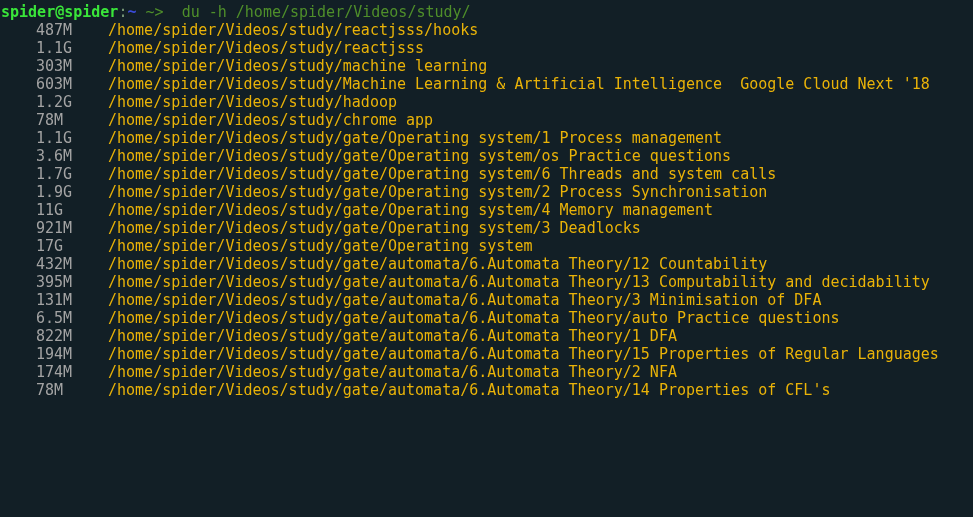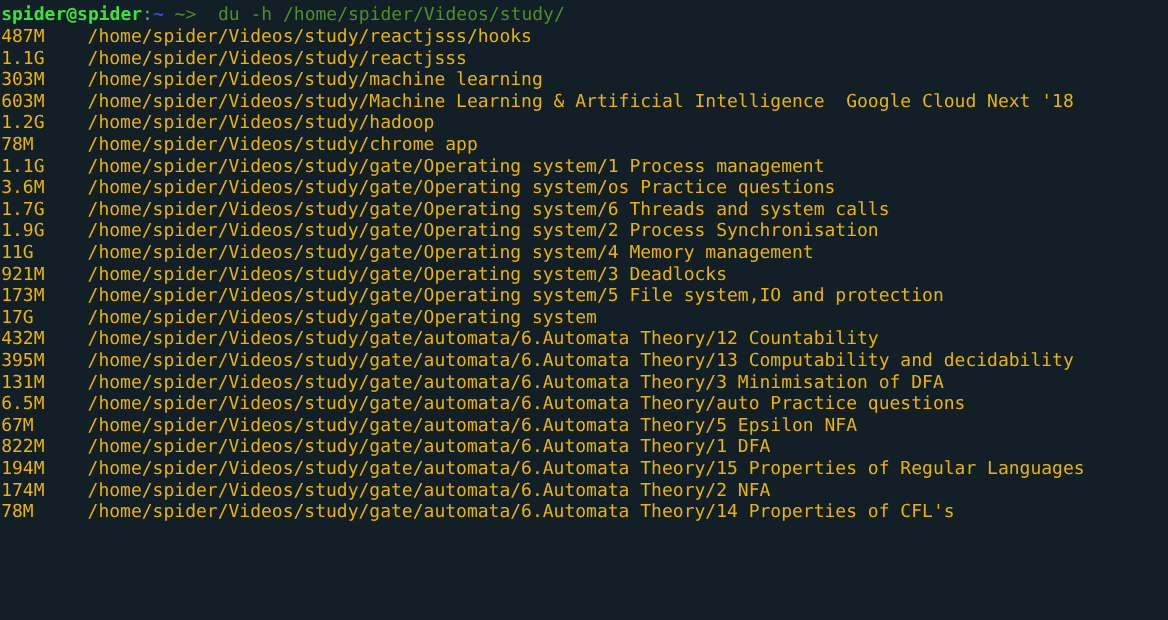--- a/index.html
+++ b/index.html
@@ -49,24 +49,25 @@
     color: #3a4bd8;
     font-weight: bold;
   }
   .arrow {
     color: #4f8f2a;
   }
   .command {
     color: #4f8f2a;
   }
   .size {
-    color: #eab308;
+    color: #a3a3a3;
     display: inline-block;
     width: 72px;
     white-space: pre;
+    margin-left: 35px;
   }
   .path {
     color: #eab308;
     white-space: pre;
   }
 </style>
 </head>
 <body>
 
 <div id="terminal">
@@ -80,27 +81,25 @@
         <div class="line"><span class="size">303M</span><span class="path">/home/spider/Videos/study/machine learning</span></div>
         <div class="line"><span class="size">603M</span><span class="path">/home/spider/Videos/study/Machine Learning &amp; Artificial Intelligence  Google Cloud Next '18</span></div>
         <div class="line"><span class="size">1.2G</span><span class="path">/home/spider/Videos/study/hadoop</span></div>
         <div class="line"><span class="size">78M</span><span class="path">/home/spider/Videos/study/chrome app</span></div>
         <div class="line"><span class="size">1.1G</span><span class="path">/home/spider/Videos/study/gate/Operating system/1 Process management</span></div>
         <div class="line"><span class="size">3.6M</span><span class="path">/home/spider/Videos/study/gate/Operating system/os Practice questions</span></div>
         <div class="line"><span class="size">1.7G</span><span class="path">/home/spider/Videos/study/gate/Operating system/6 Threads and system calls</span></div>
         <div class="line"><span class="size">1.9G</span><span class="path">/home/spider/Videos/study/gate/Operating system/2 Process Synchronisation</span></div>
         <div class="line"><span class="size">11G</span><span class="path">/home/spider/Videos/study/gate/Operating system/4 Memory management</span></div>
         <div class="line"><span class="size">921M</span><span class="path">/home/spider/Videos/study/gate/Operating system/3 Deadlocks</span></div>
-        <div class="line"><span class="size">173M</span><span class="path">/home/spider/Videos/study/gate/Operating system/5 File system,IO and protection</span></div>
         <div class="line"><span class="size">17G</span><span class="path">/home/spider/Videos/study/gate/Operating system</span></div>
         <div class="line"><span class="size">432M</span><span class="path">/home/spider/Videos/study/gate/automata/6.Automata Theory/12 Countability</span></div>
         <div class="line"><span class="size">395M</span><span class="path">/home/spider/Videos/study/gate/automata/6.Automata Theory/13 Computability and decidability</span></div>
         <div class="line"><span class="size">131M</span><span class="path">/home/spider/Videos/study/gate/automata/6.Automata Theory/3 Minimisation of DFA</span></div>
         <div class="line"><span class="size">6.5M</span><span class="path">/home/spider/Videos/study/gate/automata/6.Automata Theory/auto Practice questions</span></div>
-        <div class="line"><span class="size">67M</span><span class="path">/home/spider/Videos/study/gate/automata/6.Automata Theory/5 Epsilon NFA</span></div>
         <div class="line"><span class="size">822M</span><span class="path">/home/spider/Videos/study/gate/automata/6.Automata Theory/1 DFA</span></div>
         <div class="line"><span class="size">194M</span><span class="path">/home/spider/Videos/study/gate/automata/6.Automata Theory/15 Properties of Regular Languages</span></div>
         <div class="line"><span class="size">174M</span><span class="path">/home/spider/Videos/study/gate/automata/6.Automata Theory/2 NFA</span></div>
         <div class="line"><span class="size">78M</span><span class="path">/home/spider/Videos/study/gate/automata/6.Automata Theory/14 Properties of CFL's</span></div>
       </div>
 
   </div>
 </div>
 
 </body></html>

